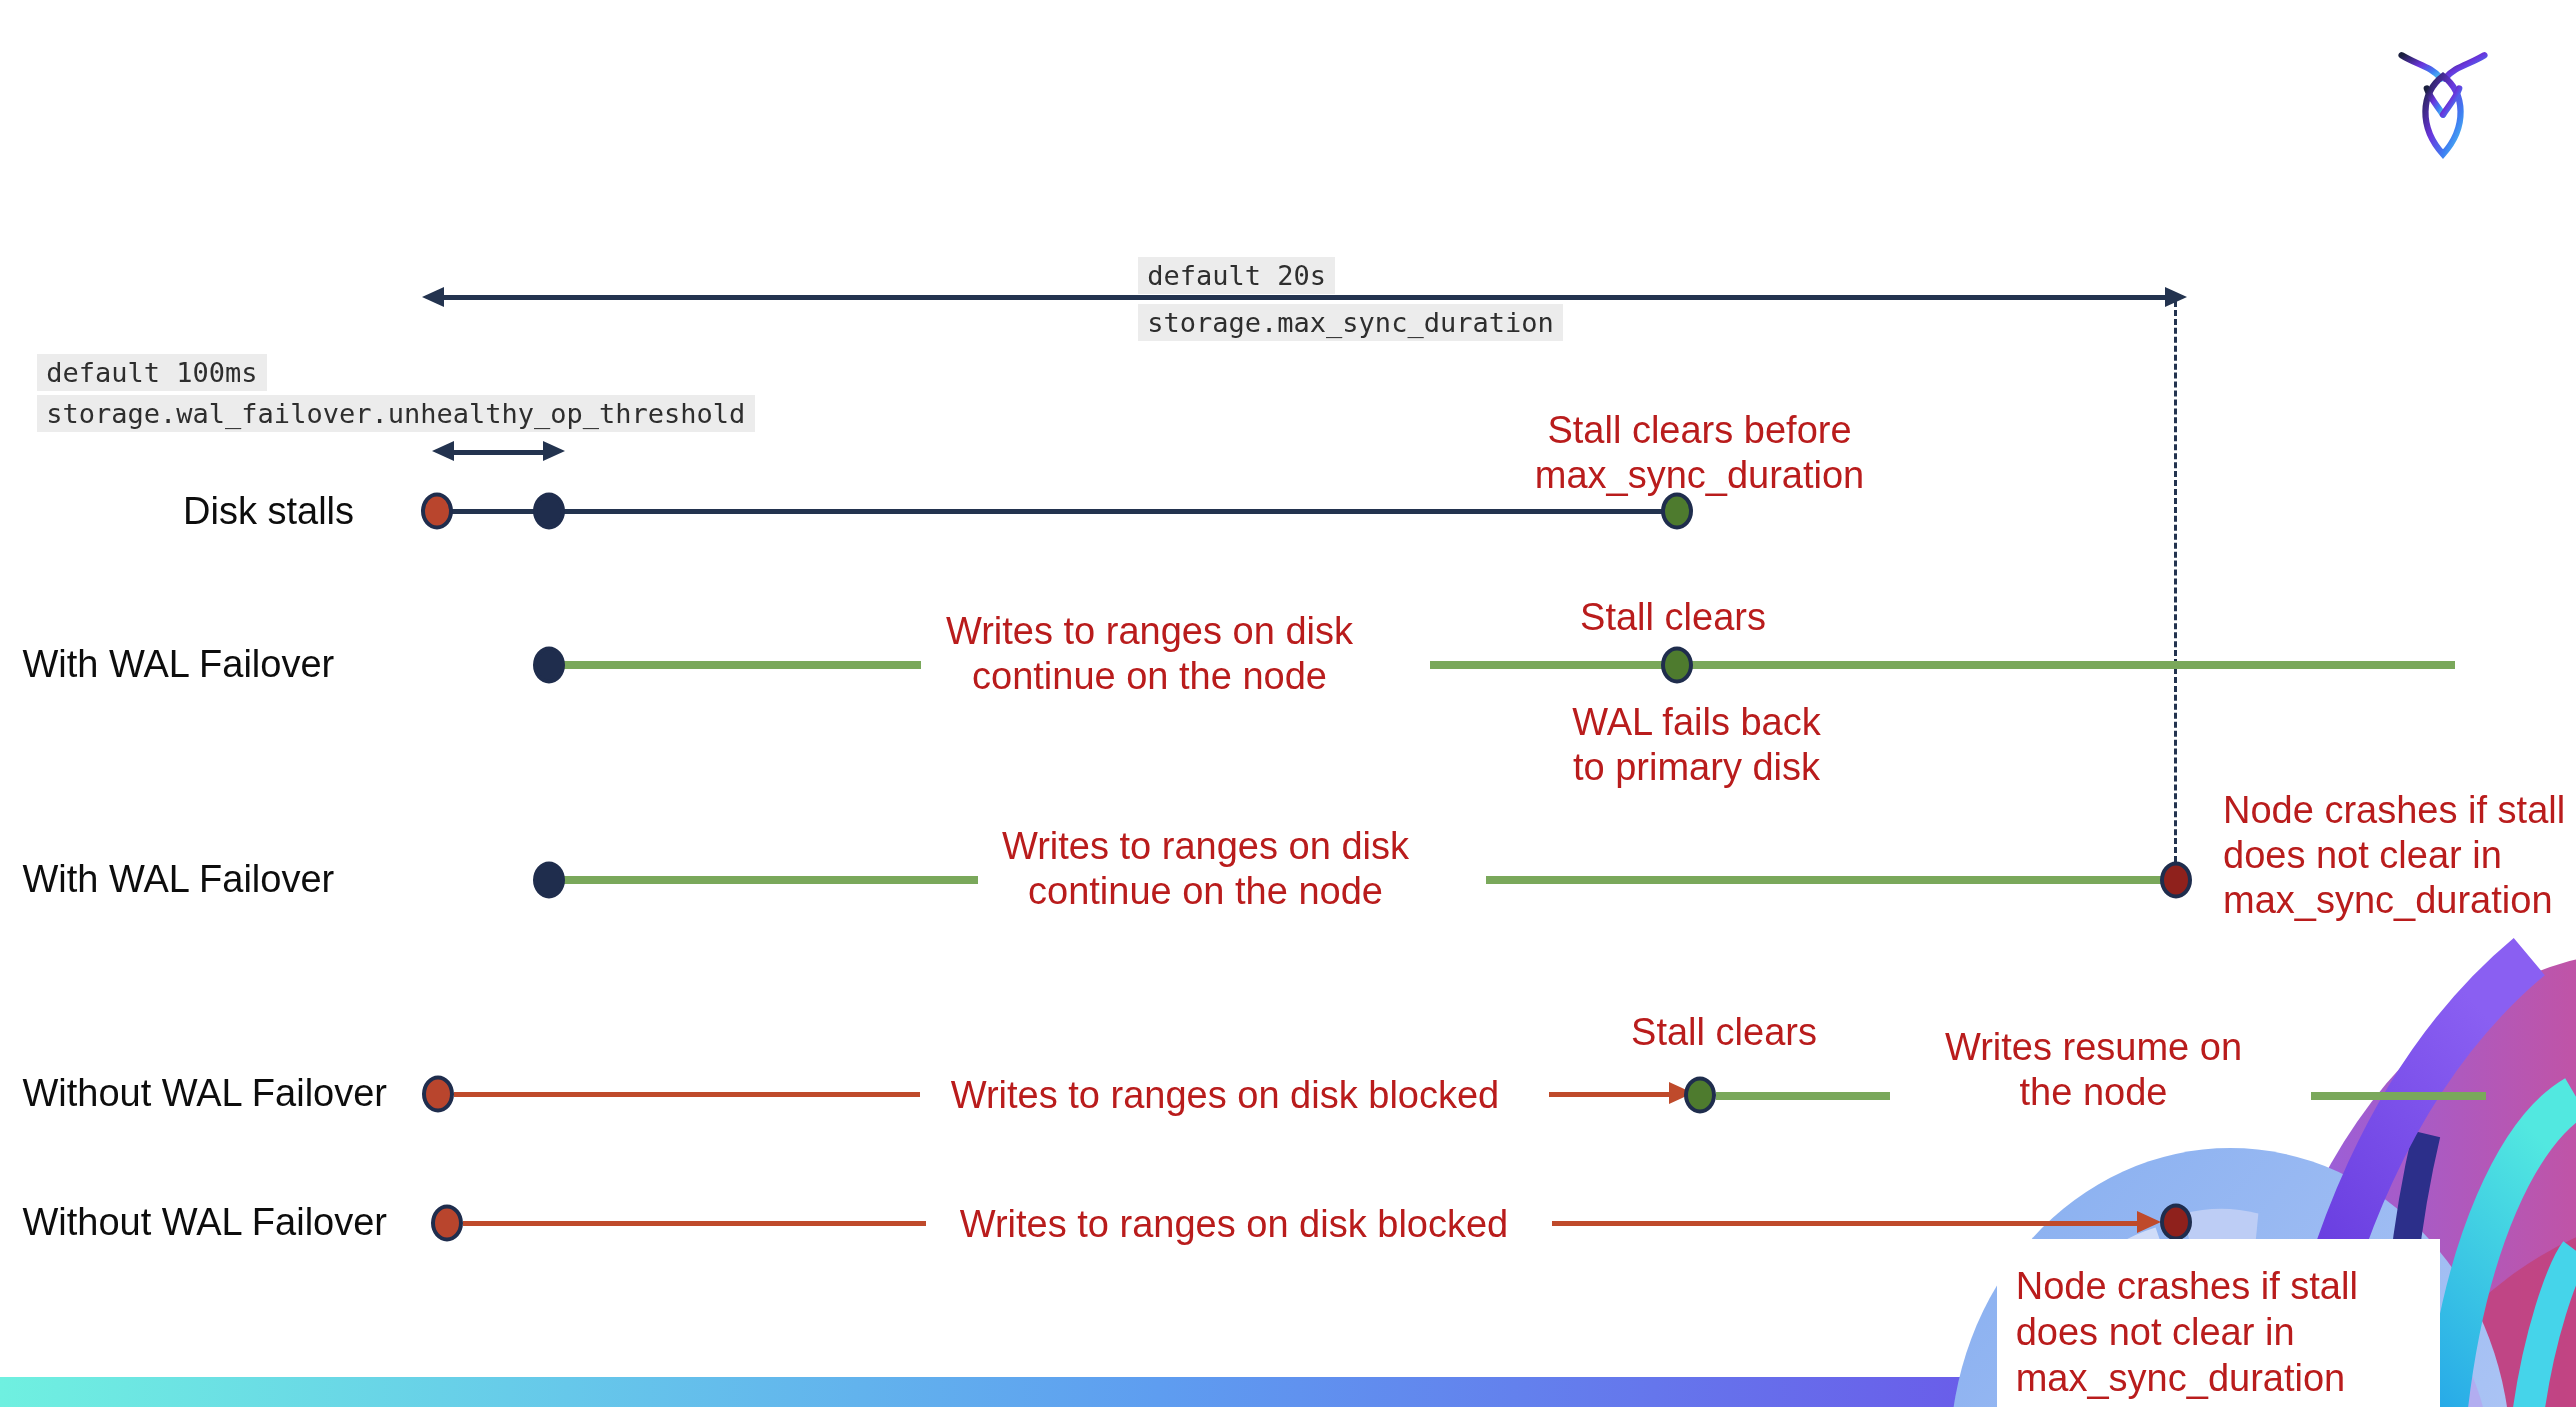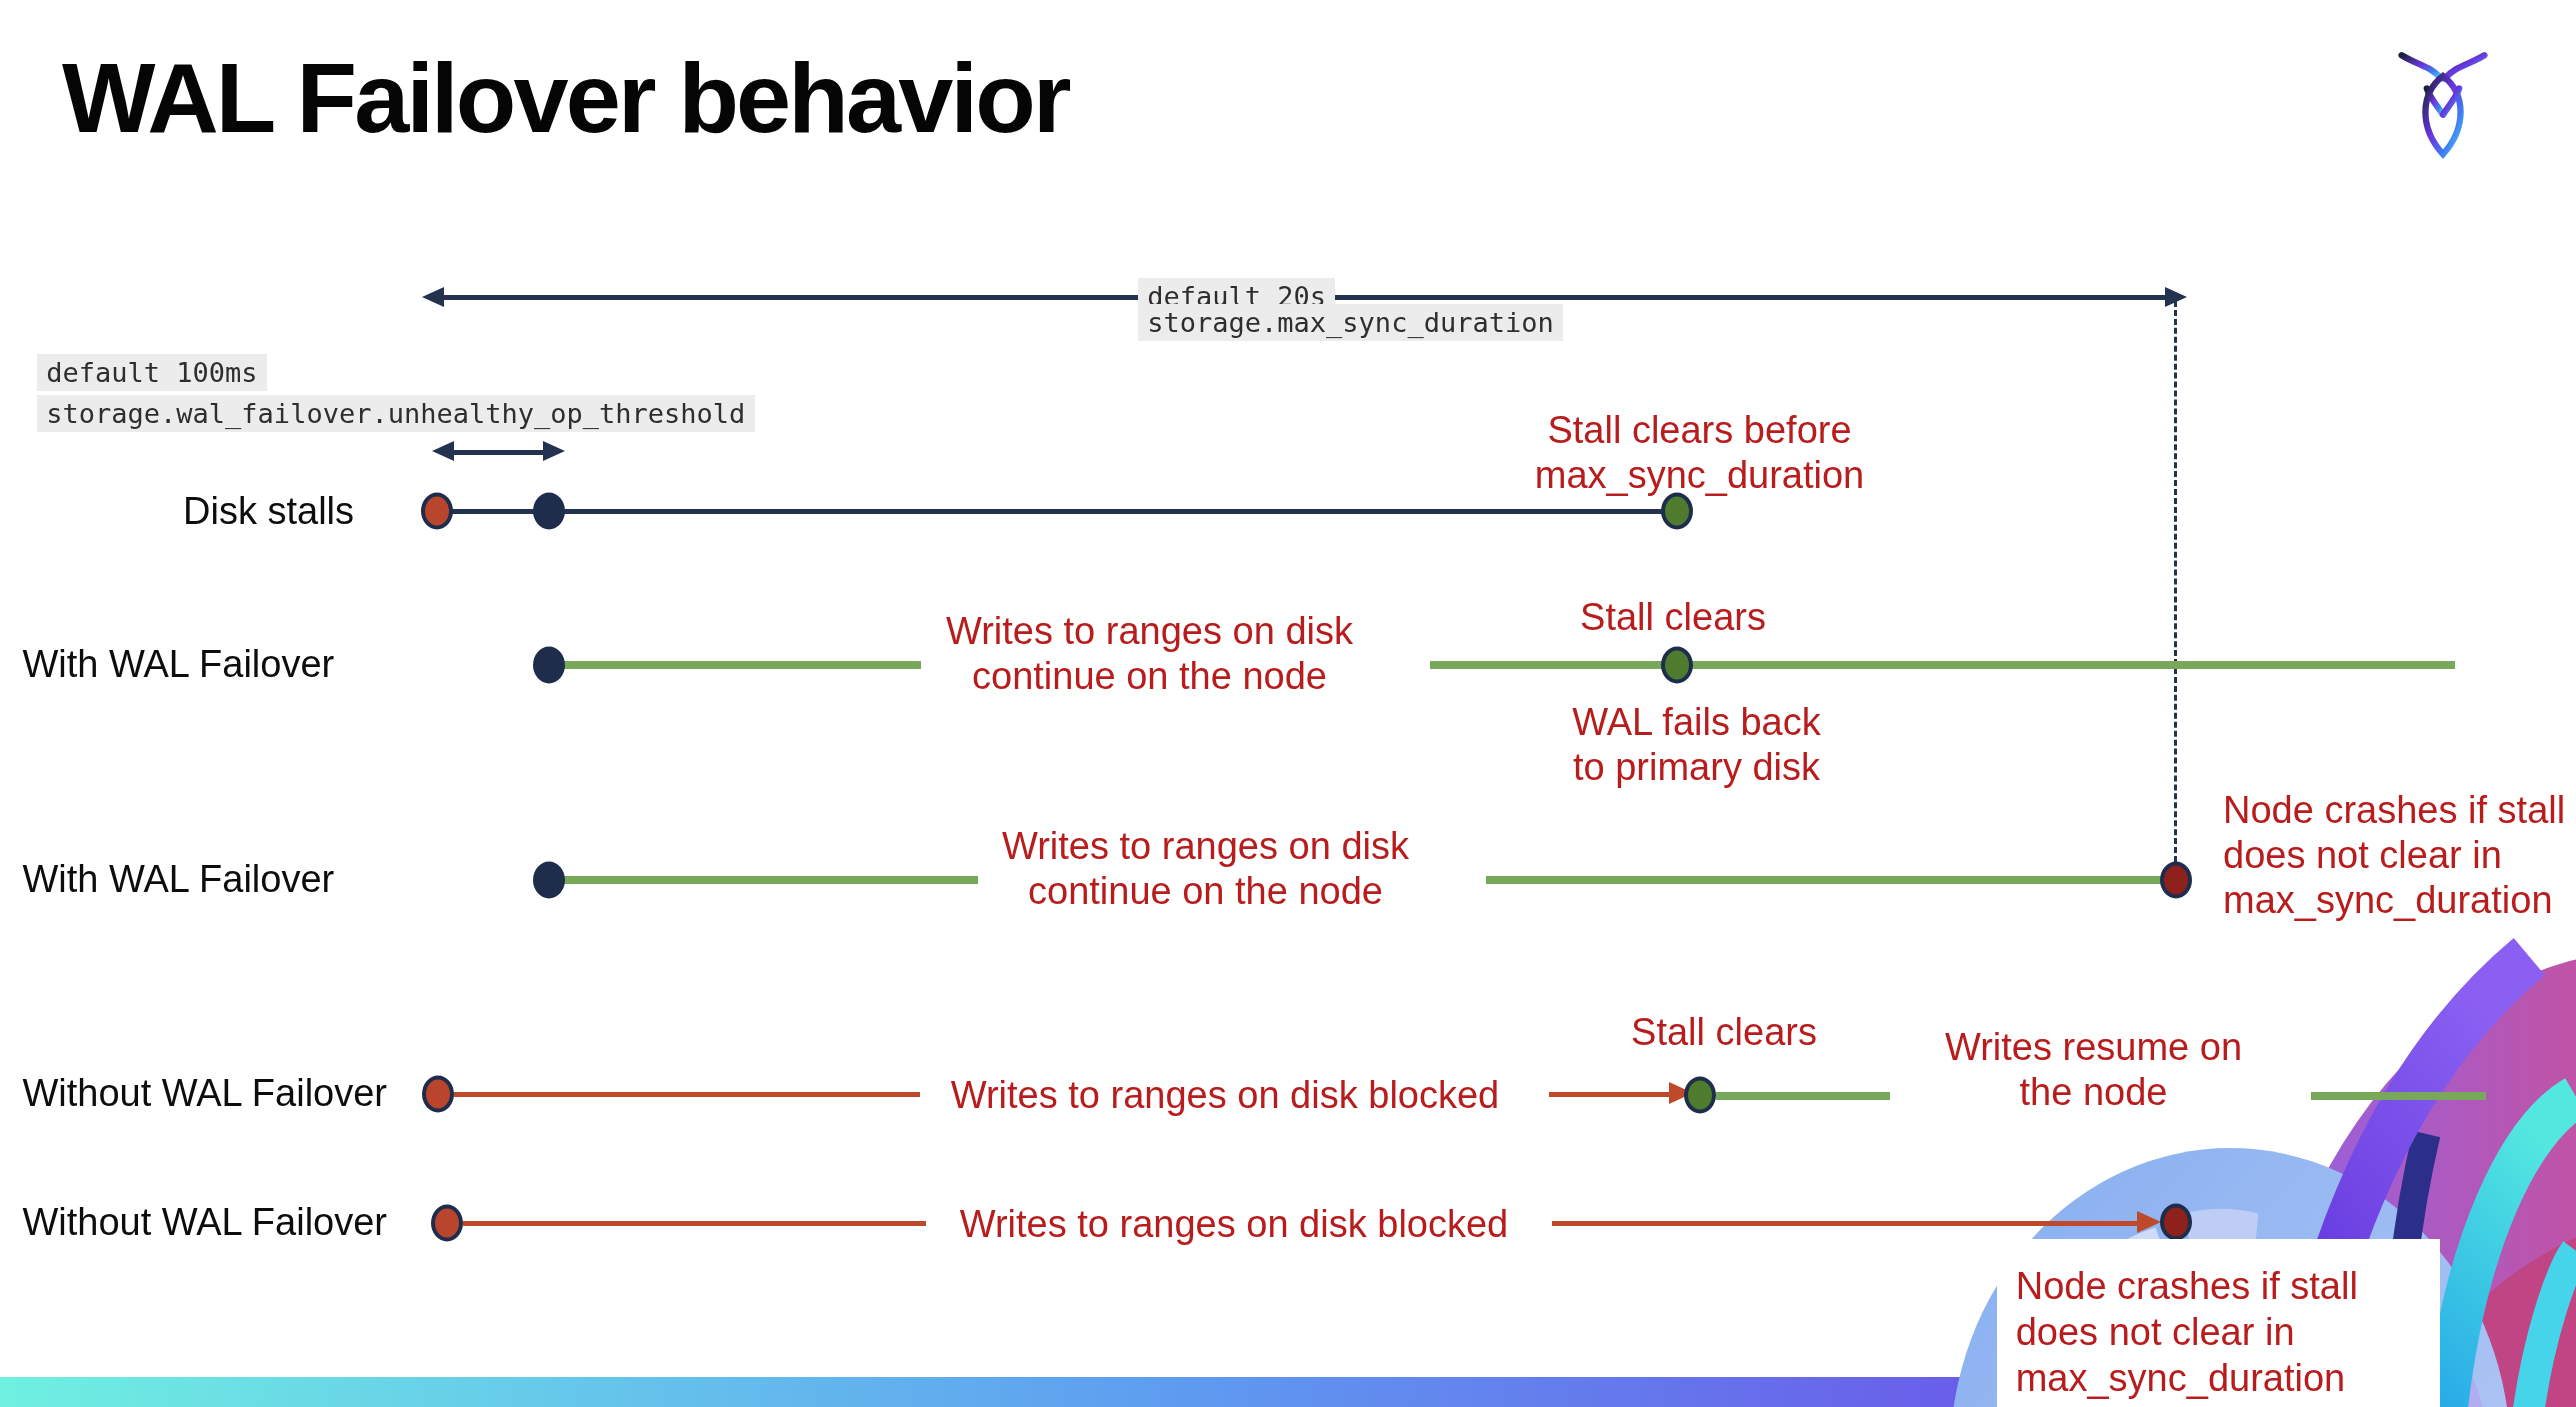--- a/index.html
+++ b/index.html
@@ -97,26 +97,25 @@
     <g stroke="url(#gLogo)" stroke-width="7" fill="none" stroke-linecap="round">
       <path d="M4 13 C22 24 36 25 48 39"></path>
       <path d="M96 13 C78 24 64 25 52 39"></path>
       <path d="M50 36 C25 55 23 93 50 123 C77 93 75 55 50 36 Z"></path>
       <path d="M50 123 L50 79"></path>
       <path d="M50 79 C41 66 35 59 32 50"></path>
       <path d="M50 79 C59 66 65 59 68 50"></path>
     </g>
   </svg>
 
-  <div class="title">WAL Failover behavior</div>
 
   <div class="hline" style="left:441px;top:295px;width:1724px;"></div>
   <div class="ah navy-left" style="left:422px;top:287px;"></div>
   <div class="ah navy-right" style="left:2165px;top:287px;"></div>
-  <div class="code" style="left:1138px;top:278px;">default 20s</div>
+  <div class="code" style="left:1138px;top:257px;">default 20s</div>
   <div class="code" style="left:1138px;top:304px;">storage.max_sync_duration</div>
 
   <div class="code" style="left:37px;top:354px;">default 100ms</div>
   <div class="code" style="left:37px;top:395px;">storage.wal_failover.unhealthy_op_threshold</div>
   <div class="hline" style="left:451px;top:450px;width:94px;"></div>
   <div class="ah navy-left" style="left:432px;top:441px;"></div>
   <div class="ah navy-right" style="left:543px;top:441px;"></div>
 
   <div class="vdash" style="left:2174px;top:301px;height:561px;"></div>
 

